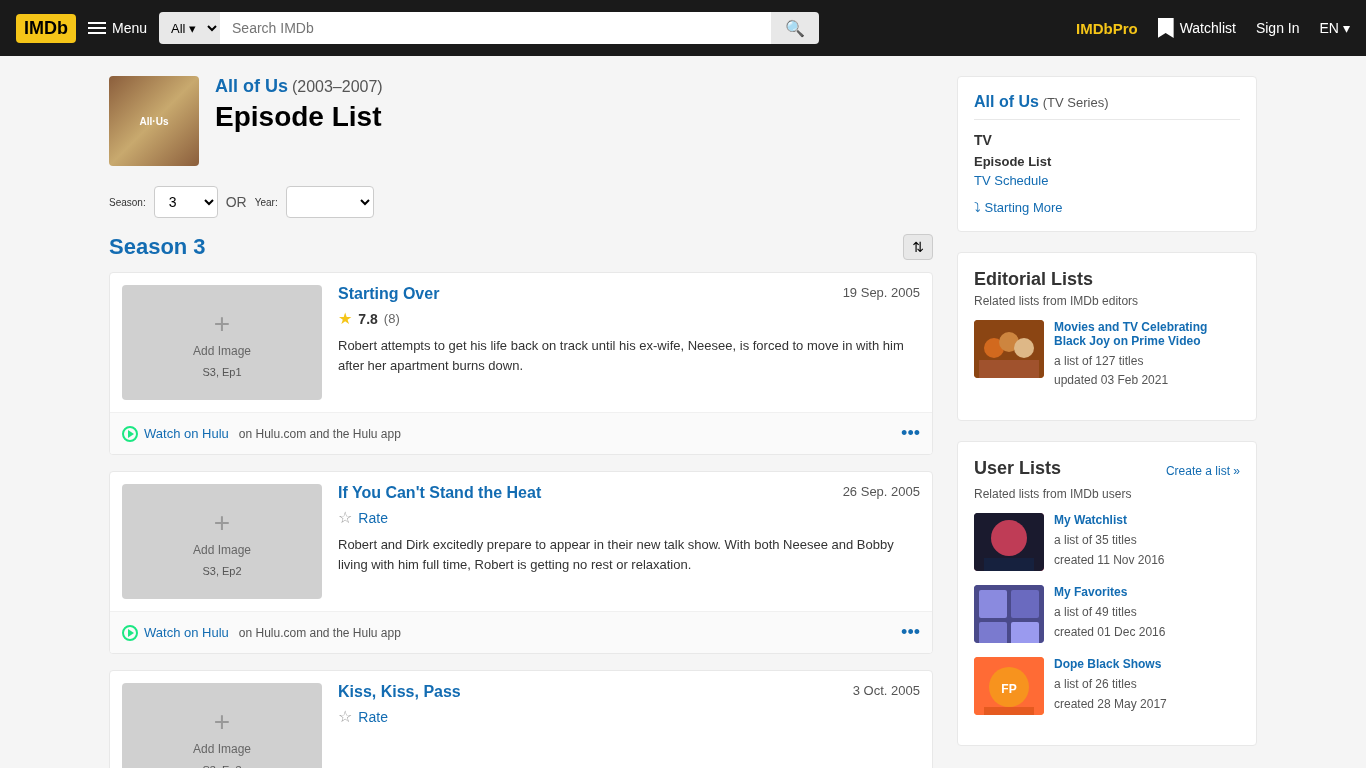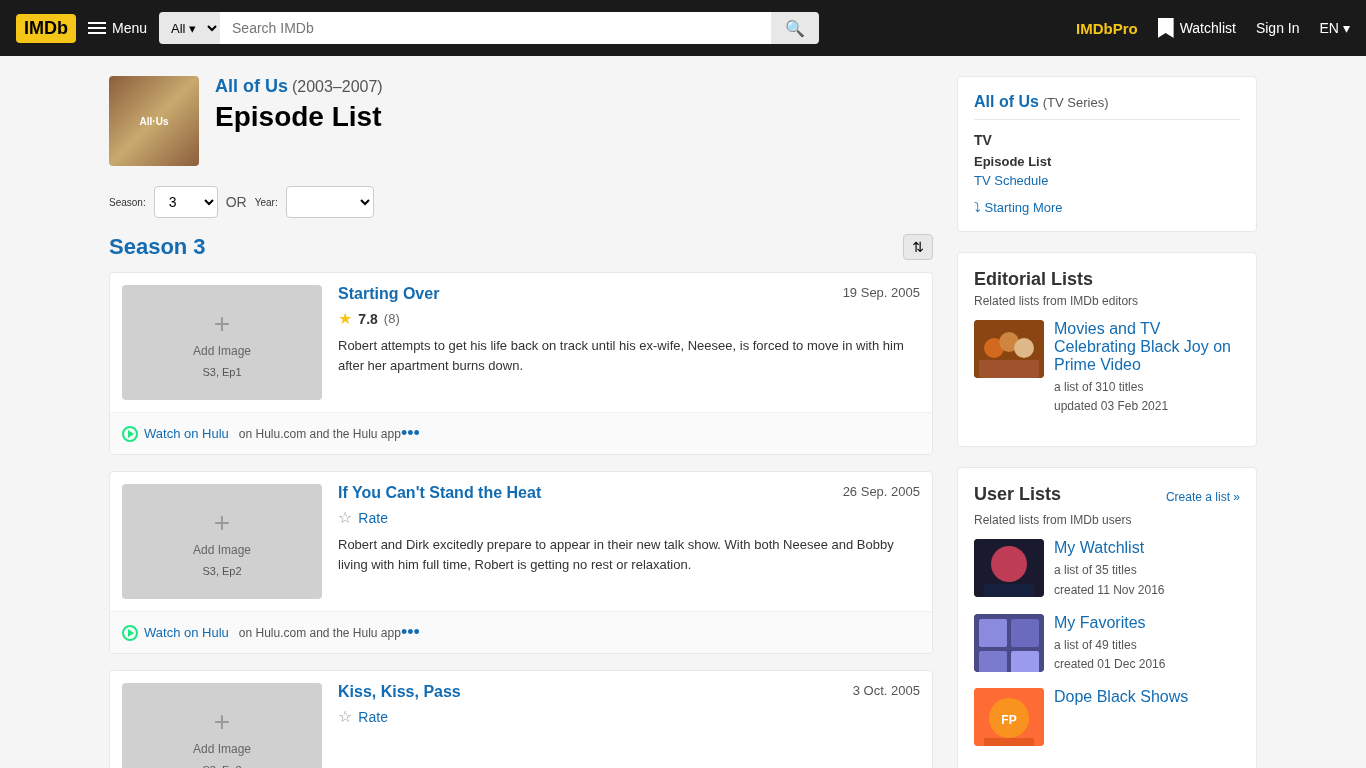--- a/index.html
+++ b/index.html
@@ -294,20 +294,21 @@
       text-decoration: none;
     }
     .episode-desc {
       font-size: 13px;
       color: #333;
       line-height: 1.5;
     }
     .episode-bottom {
       display: flex;
       align-items: center;
+      justify-content: space-between;
       padding: 10px 12px;
       border-top: 1px solid #f0f0f0;
       background: #fafafa;
     }
     .watch-hulu {
       display: flex;
       align-items: center;
       gap: 6px;
     }
     .hulu-icon {
@@ -424,22 +425,22 @@
       width: 70px;
       height: 58px;
       background: #c0a080;
       border-radius: 4px;
       flex-shrink: 0;
       overflow: hidden;
     }
     .list-info {}
     .list-name {
       color: #136cb2;
-      font-size: 16px;
-      font-weight: normal;
+      font-size: 12px;
+      font-weight: bold;
       margin-bottom: 4px;
       cursor: pointer;
     }
     .list-meta {
       color: #555;
       font-size: 12px;
       line-height: 1.6;
     }
     .user-lists-header {
       display: flex;
@@ -659,21 +660,21 @@
             <rect width="70" height="70" fill="#8B4513"></rect>
             <circle cx="20" cy="28" r="10" fill="#D2691E"></circle>
             <circle cx="35" cy="22" r="10" fill="#CD853F"></circle>
             <circle cx="50" cy="28" r="10" fill="#DEB887"></circle>
             <rect x="5" y="40" width="60" height="30" fill="#A0522D"></rect>
           </svg>
         </div>
         <div class="list-info">
           <div class="list-name">Movies and TV Celebrating Black Joy on Prime Video</div>
           <div class="list-meta">
-            <div>a list of 310 titles</div>
+            <div>a list of 127 titles</div>
             <div>updated 03 Feb 2021</div>
           </div>
         </div>
       </div>
     </div>
 
     <div class="sidebar-section">
       <div class="user-lists-header">
         <div class="sidebar-section-title">User Lists</div>
         <a class="create-list-link">Create a list »</a>
@@ -720,18 +721,22 @@
         <div class="list-thumb thumb-fresh">
           <svg width="70" height="70" viewBox="0 0 70 70">
             <rect width="70" height="70" fill="#ff6b35"></rect>
             <circle cx="35" cy="30" r="20" fill="#f7931e"></circle>
             <rect x="10" y="50" width="50" height="20" fill="#e55a20"></rect>
             <text x="35" y="36" text-anchor="middle" fill="#fff" font-size="12" font-weight="bold">FP</text>
           </svg>
         </div>
         <div class="list-info">
           <div class="list-name">Dope Black Shows</div>
+          <div class="list-meta">
+            <div>a list of 26 titles</div>
+            <div>created 28 May 2017</div>
+          </div>
         </div>
       </div>
 
     </div>
   </div>
 </div>
 
 </body></html>

